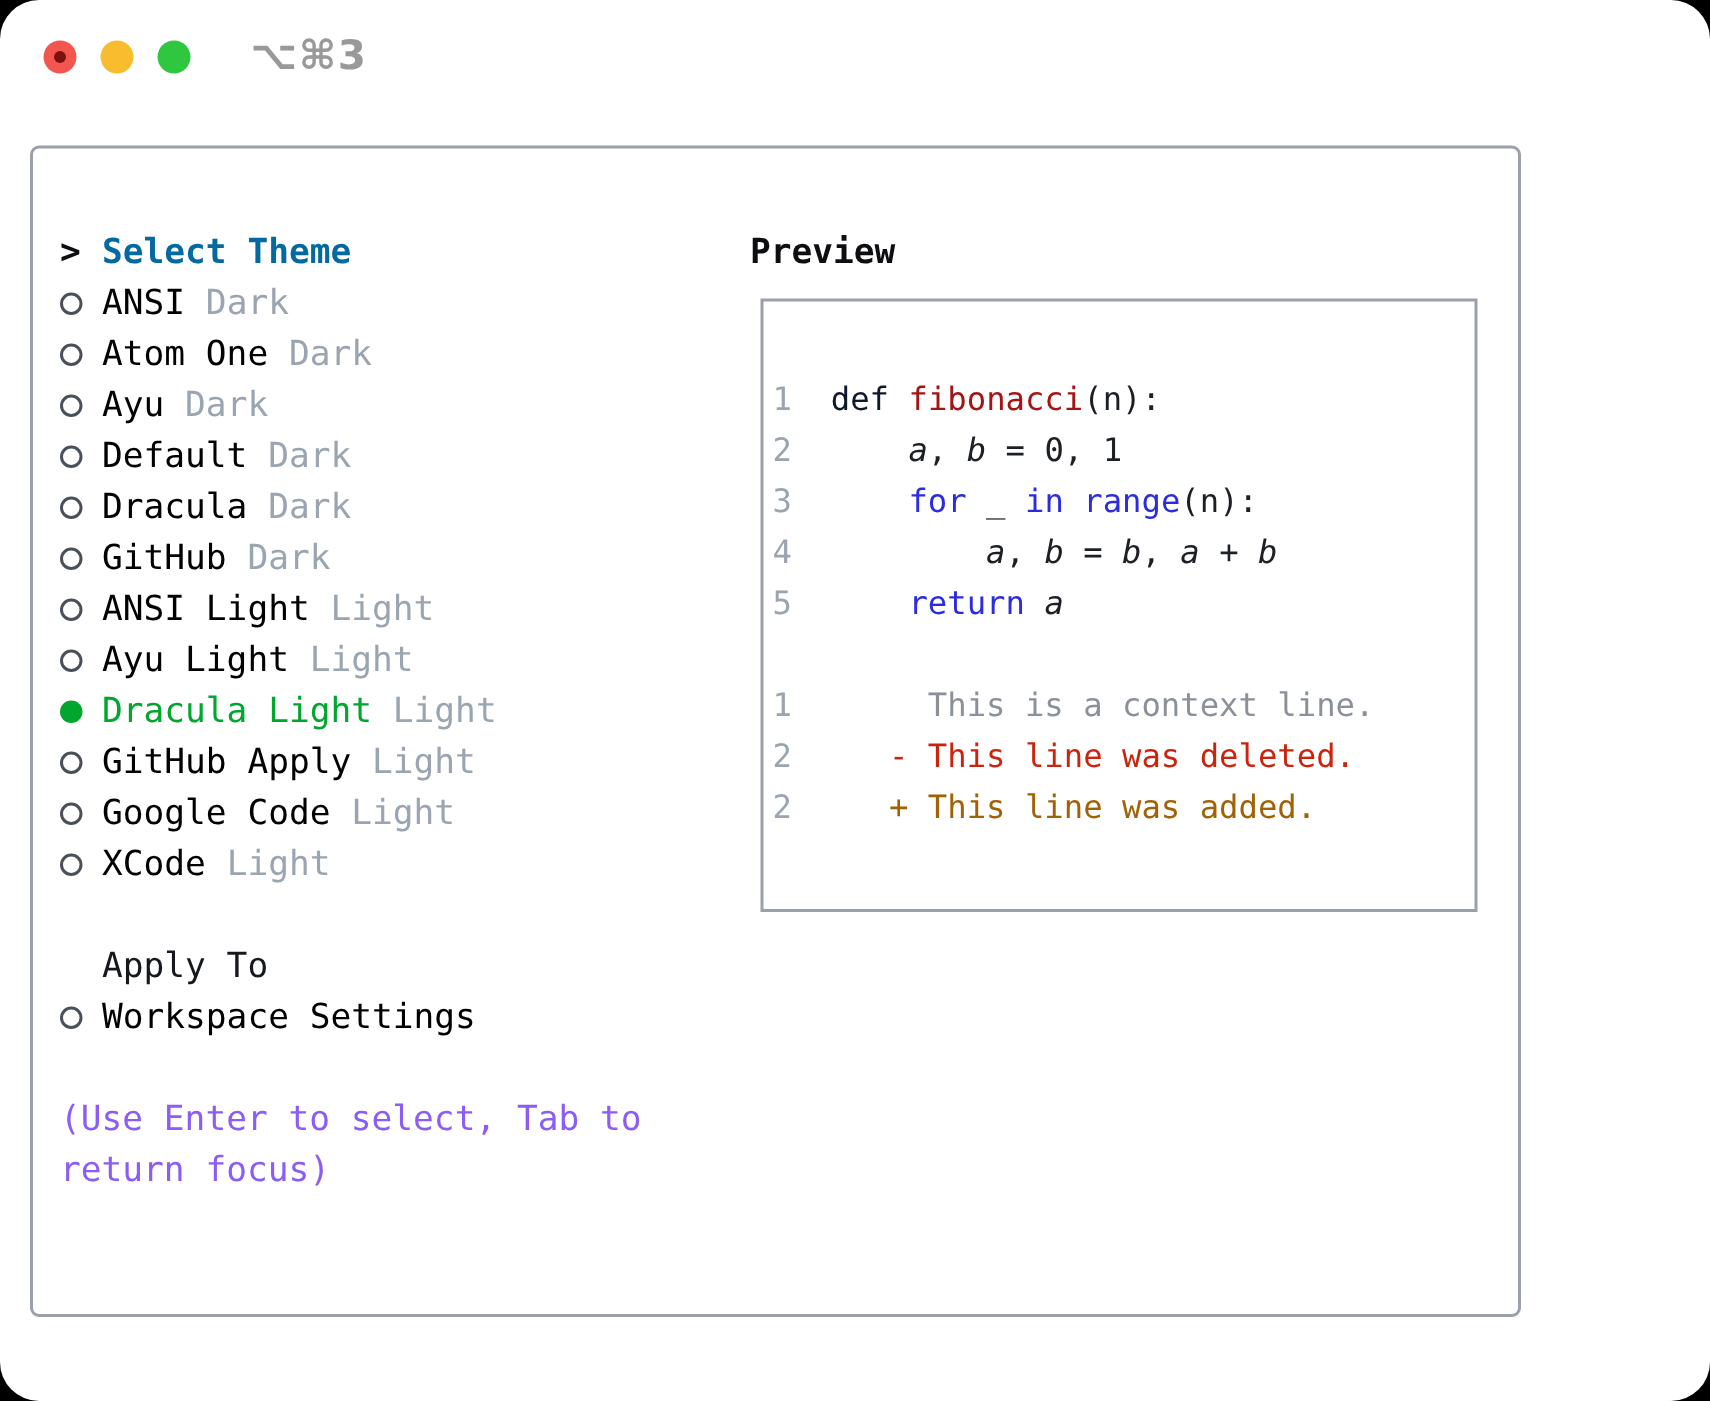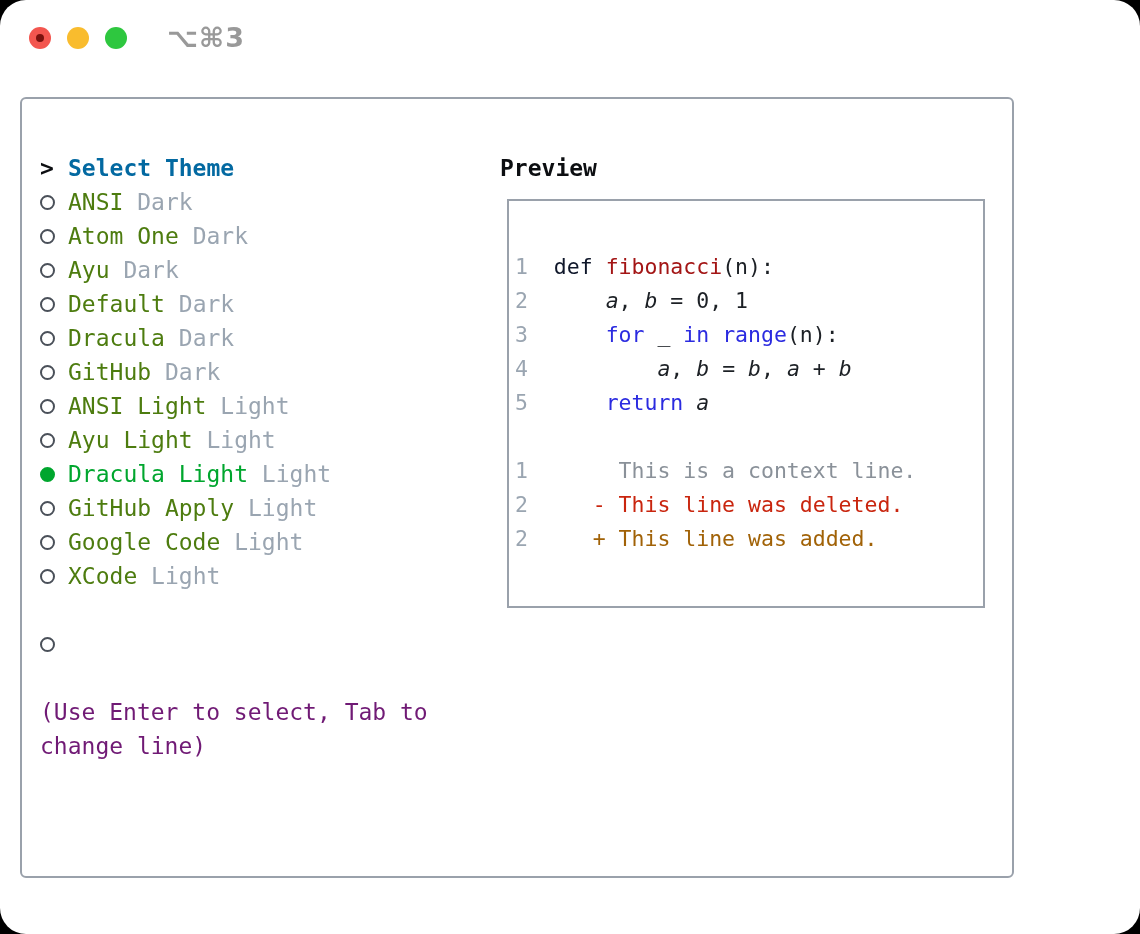--- a/index.html
+++ b/index.html
@@ -98,27 +98,27 @@
     border-radius: 50%;
   }
   .circle.sel {
     background: #00a62e;
     border-color: #00a62e;
   }
   .header-label {
     font-weight: bold;
     color: #0369a1;
   }
-  .name { color: #4d7c0f; }
+  .name { color: #000000; }
   .name.sel { color: #00a62e; }
   .tag { color: #9aa5b1; }
   .applyto-label { color: #15181d; }
   .spacer { height: 34px; }
   .hint {
-    color: #701a75;
+    color: #8b5cf6;
     line-height: 34px;
     white-space: pre;
   }
   
   .preview-header {
     position: absolute;
     left: 478px;
     top: 52px;
     height: 34px;
     line-height: 34px;
@@ -178,28 +178,32 @@
           <div class="row"><span class="marker"><span class="circle"></span></span><span class="name">ANSI Light</span><span class="tag"> Light</span></div>
           <div class="row"><span class="marker"><span class="circle"></span></span><span class="name">Ayu Light</span><span class="tag"> Light</span></div>
           <div class="row"><span class="marker"><span class="circle sel"></span></span><span class="name sel">Dracula Light</span><span class="tag"> Light</span></div>
           <div class="row"><span class="marker"><span class="circle"></span></span><span class="name">GitHub Apply</span><span class="tag"> Light</span></div>
           <div class="row"><span class="marker"><span class="circle"></span></span><span class="name">Google Code</span><span class="tag"> Light</span></div>
           <div class="row"><span class="marker"><span class="circle"></span></span><span class="name">XCode</span><span class="tag"> Light</span></div>
         </div>
 
       <div class="spacer"></div>
 
+      <div class="row">
+        <span class="marker"></span>
+        <span class="applyto-label">Apply To</span>
+      </div>
 
       <div id="apply-list">
-          <div class="row"><span class="marker"><span class="circle"></span></span></div>
+          <div class="row"><span class="marker"><span class="circle"></span></span><span class="name">Workspace Settings</span></div>
         </div>
 
       <div class="spacer"></div>
 
-      <div class="hint"><div>(Use Enter to select, Tab to</div><div>change line)</div></div>
+      <div class="hint"><div>(Use Enter to select, Tab to</div><div>return focus)</div></div>
     </div>
 
     <div class="preview-header">Preview</div>
 
     <div class="preview-box">
       <pre id="code-pre"><span class="tok-pl" style="color: rgb(28, 32, 37);"></span>
 <span class="tok-ln" style="color: rgb(154, 165, 177);">1  </span><span class="tok-kw" style="color: #0f172a;">def</span><span class="tok-pl" style="color: rgb(28, 32, 37);"> </span><span class="tok-fn" style="color: rgb(163, 21, 21);">fibonacci</span><span class="tok-pl" style="color: rgb(28, 32, 37);">(n):</span>
 <span class="tok-ln" style="color: rgb(154, 165, 177);">2  </span><span class="tok-pl" style="color: rgb(28, 32, 37);">    </span><span class="tok-var" style="color: rgb(28, 32, 37);">a</span><span class="tok-pl" style="color: rgb(28, 32, 37);">, </span><span class="tok-var" style="color: rgb(28, 32, 37);">b</span><span class="tok-pl" style="color: rgb(28, 32, 37);"> = 0, 1</span>
 <span class="tok-ln" style="color: rgb(154, 165, 177);">3  </span><span class="tok-pl" style="color: rgb(28, 32, 37);">    </span><span class="tok-kw" style="color: rgb(43, 43, 224);">for</span><span class="tok-pl" style="color: rgb(28, 32, 37);"> _ </span><span class="tok-kw" style="color: rgb(43, 43, 224);">in</span><span class="tok-pl" style="color: rgb(28, 32, 37);"> </span><span class="tok-kw" style="color: rgb(43, 43, 224);">range</span><span class="tok-pl" style="color: rgb(28, 32, 37);">(n):</span>
 <span class="tok-ln" style="color: rgb(154, 165, 177);">4  </span><span class="tok-pl" style="color: rgb(28, 32, 37);">        </span><span class="tok-var" style="color: rgb(28, 32, 37);">a</span><span class="tok-pl" style="color: rgb(28, 32, 37);">, </span><span class="tok-var" style="color: rgb(28, 32, 37);">b</span><span class="tok-pl" style="color: rgb(28, 32, 37);"> = </span><span class="tok-var" style="color: rgb(28, 32, 37);">b</span><span class="tok-pl" style="color: rgb(28, 32, 37);">, </span><span class="tok-var" style="color: rgb(28, 32, 37);">a</span><span class="tok-pl" style="color: rgb(28, 32, 37);"> + </span><span class="tok-var" style="color: rgb(28, 32, 37);">b</span>

